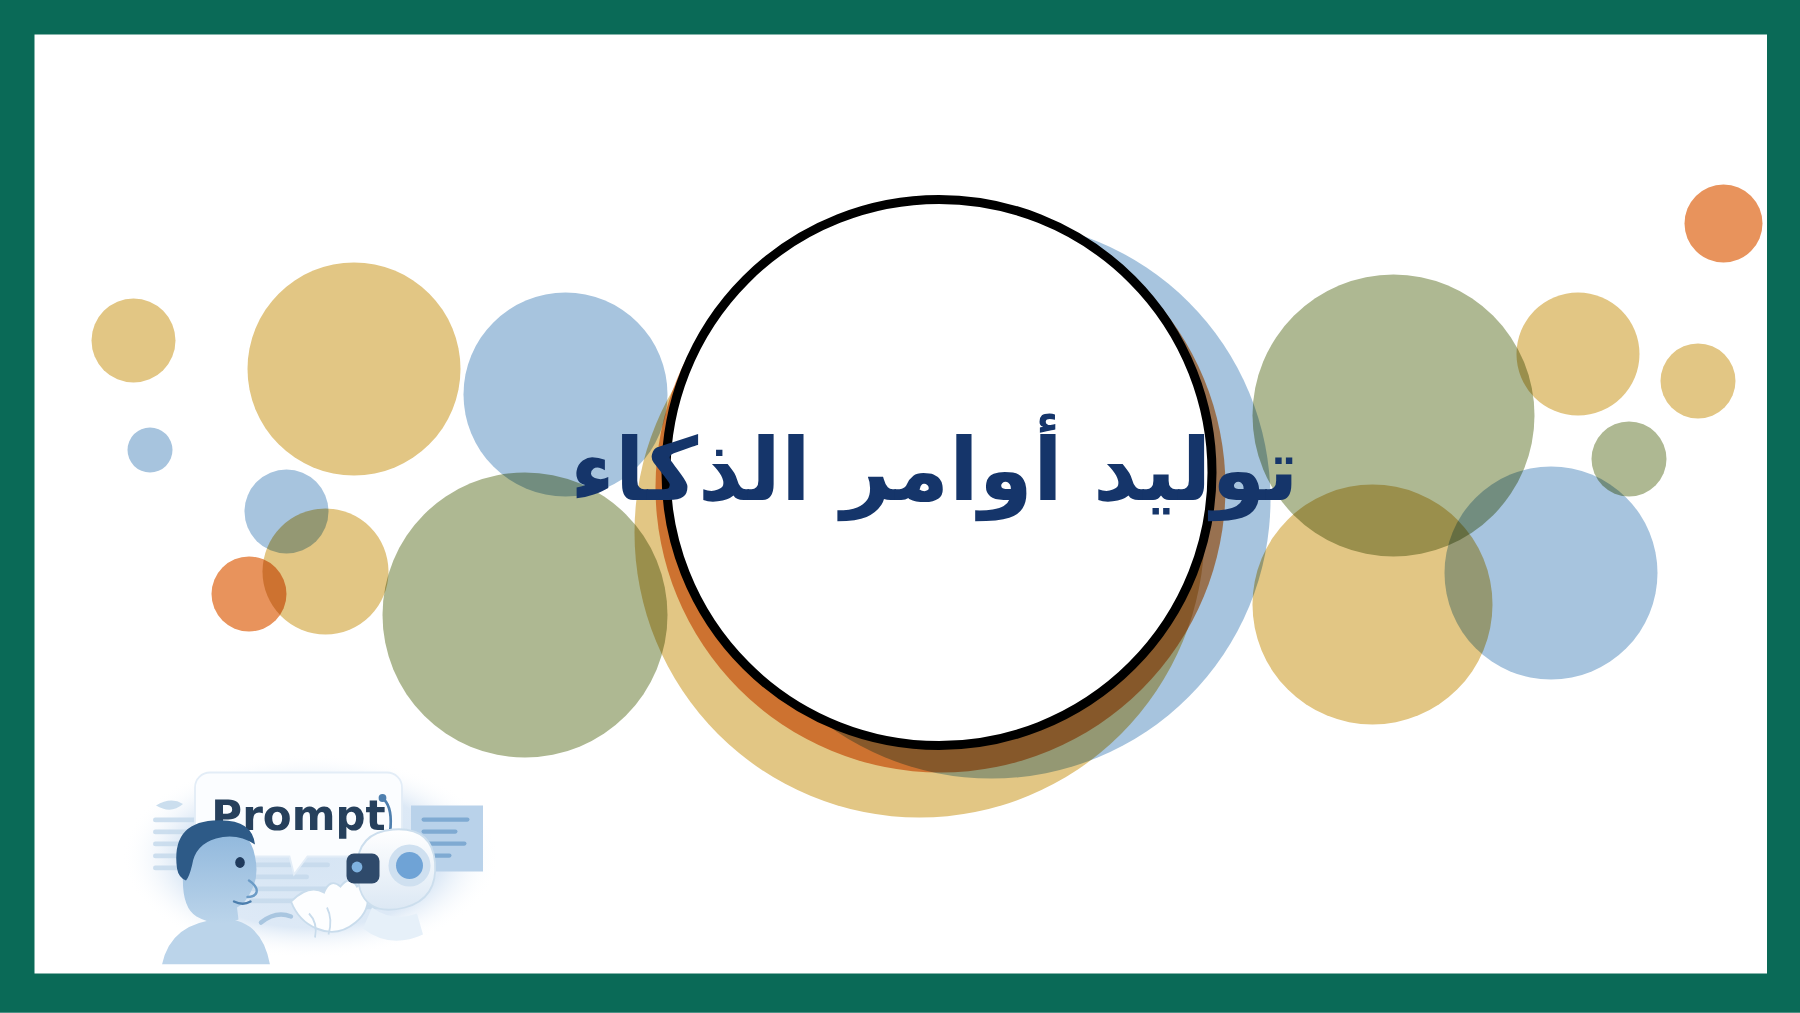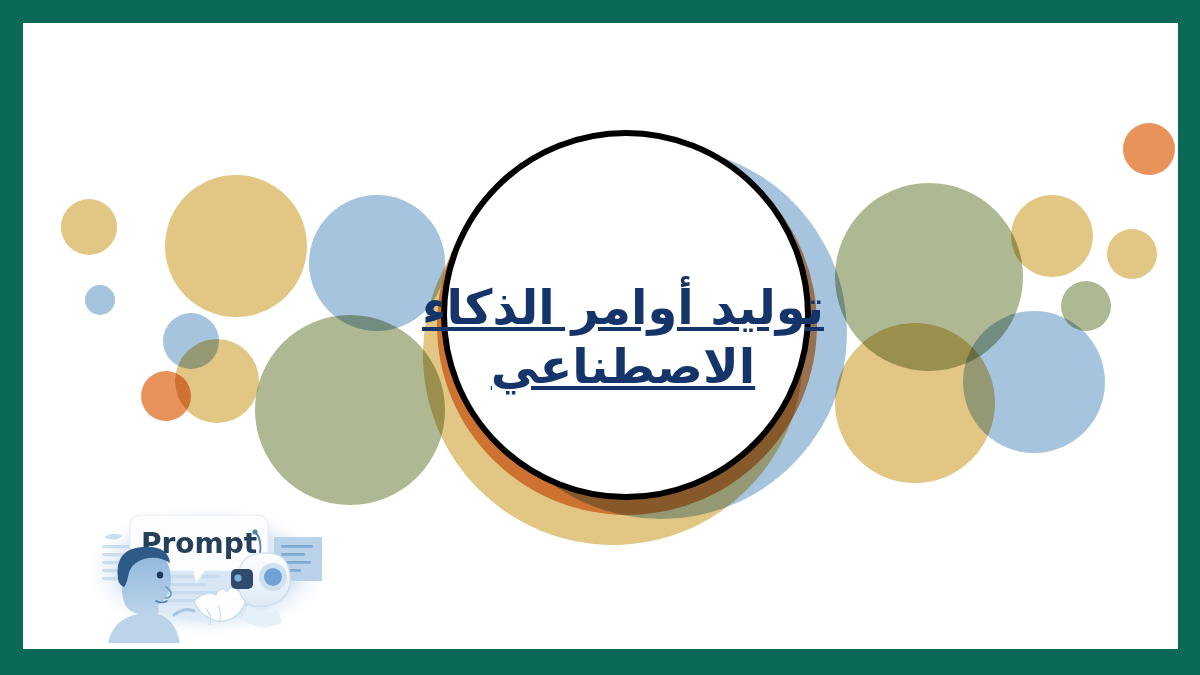--- a/index.html
+++ b/index.html
@@ -57,27 +57,26 @@
     position:absolute;
     left:350px;top:255px;
     width:500px;
     z-index:9;
     text-align:center;
     direction:rtl;
     pointer-events:none;
   }
   #title{
     font-family:"DejaVu Sans","Liberation Sans",sans-serif;
-    font-size:48px;
+    font-size:58px;
     font-weight:bold;
     line-height:1.22;
     color:#15356A;
     letter-spacing:0px;
     white-space:nowrap;
-    text-decoration:underline;
   }
   #title .l2{white-space:nowrap;}
 
   
   #illo{
     position:absolute;
     left:55px;top:470px;
     width:258px;height:150px;
     z-index:12;
   }
@@ -107,21 +106,20 @@
     <div class="dot" style="left:988px;top:172px;width:82px;height:82px;background:#E2C684;"></div>
     <div class="dot" style="left:1038px;top:258px;width:50px;height:50px;background:#AEB892;"></div>
     <div class="dot" style="left:1084px;top:206px;width:50px;height:50px;background:#E2C684;"></div>
     <div class="dot" style="left:1100px;top:100px;width:52px;height:52px;background:#E8935C;"></div>
 
     <div id="medallion"></div>
 
     <div id="title-wrap">
       <div id="title">
         <div class="l1">توليد أوامر الذكاء</div>
-        <div class="l2">الاصطناعي</div>
       </div>
     </div>
 
     <svg id="illo" viewBox="0 0 258 150">
       <defs>
         <radialGradient id="gHalo" cx="50%" cy="50%" r="50%">
           <stop offset="0%" stop-color="#D6E5F4"></stop>
           <stop offset="70%" stop-color="#DDE9F6"></stop>
           <stop offset="100%" stop-color="#FFFFFF" stop-opacity="0"></stop>
         </radialGradient>

